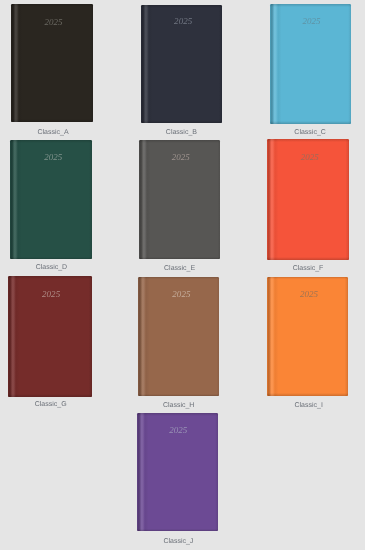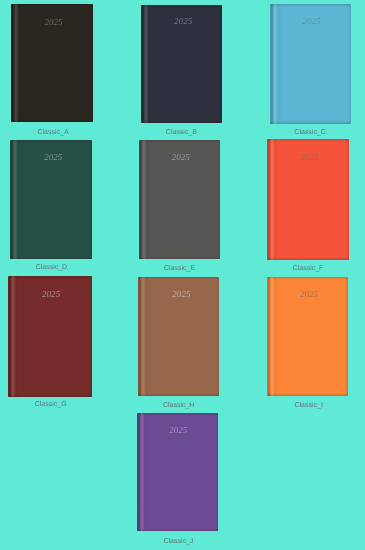--- a/index.html
+++ b/index.html
@@ -1,19 +1,19 @@
 <!DOCTYPE html>
 <html><head>
 <meta charset="utf-8">
 <title>Diary Colour Chart</title>
 <style>
   html,body{margin:0;padding:0;}
   body{width:365px;height:550px;background:#ffffff;overflow:hidden;
        font-family:"Liberation Sans",sans-serif;}
-  .sheet{position:relative;width:365px;height:550px;background:#5eead4;}
+  .sheet{position:relative;width:365px;height:550px;background:#e5e5e5;}
   .book{position:absolute;overflow:hidden;border-radius:1.5px;}
   .cover{position:absolute;inset:0;}
   .edge-t{position:absolute;left:0;right:0;top:0;}
   .edge-b{position:absolute;left:0;right:0;bottom:0;}
   .year{position:absolute;left:0;right:0;text-align:center;
         font-family:"Liberation Serif",serif;font-style:italic;font-size:9px;
         white-space:nowrap;-webkit-font-smoothing:antialiased;
         text-rendering:geometricPrecision;letter-spacing:0.05px;}
   .caption{position:absolute;text-align:center;white-space:nowrap;
            font-family:"Liberation Sans",sans-serif;font-size:7px;color:#6c7179;

